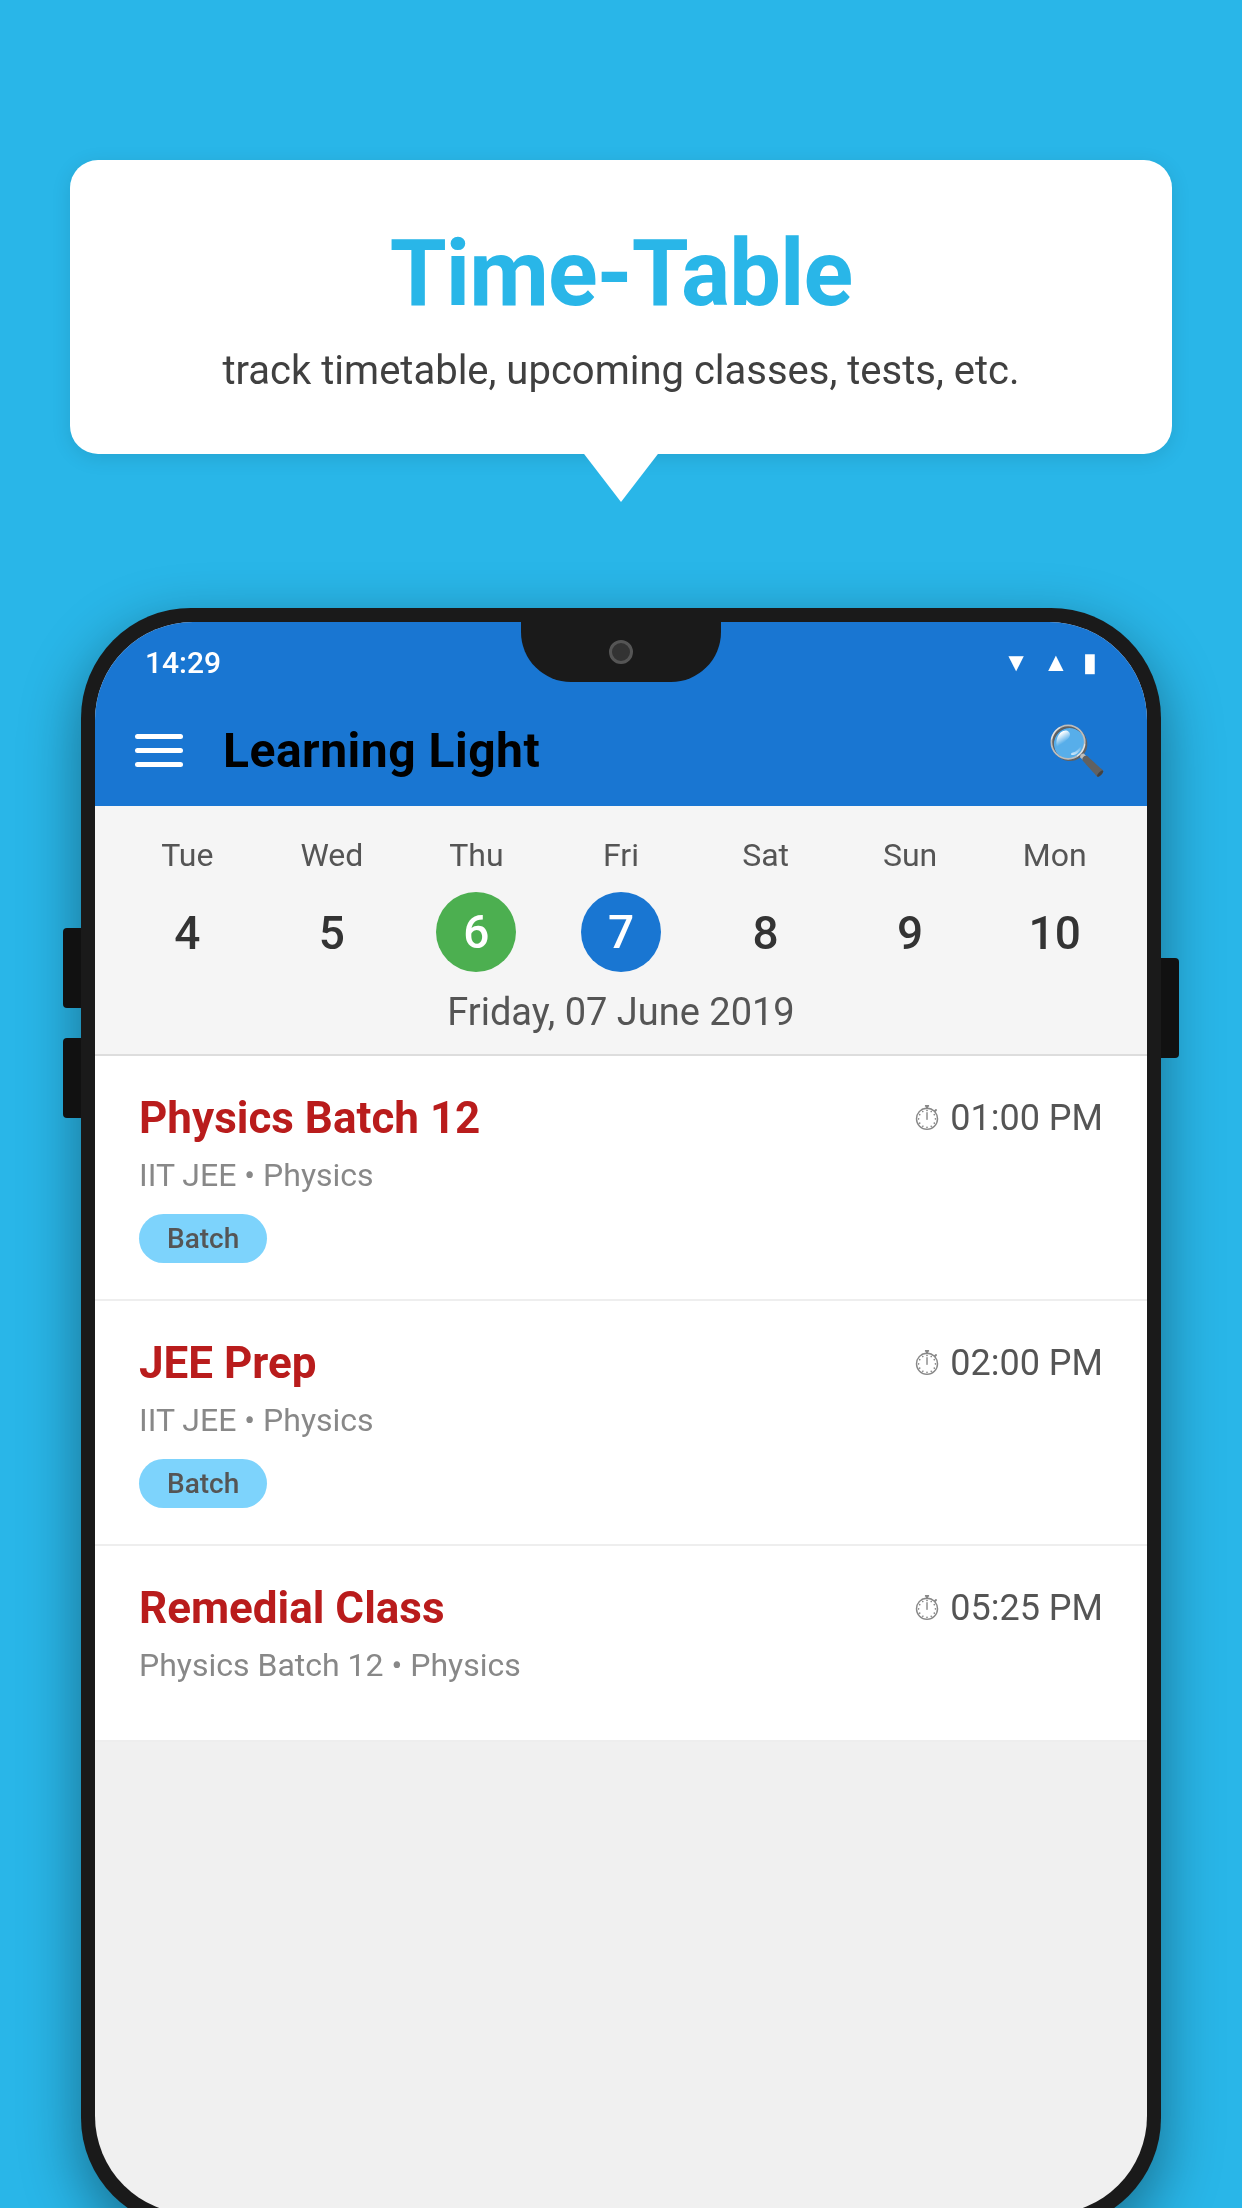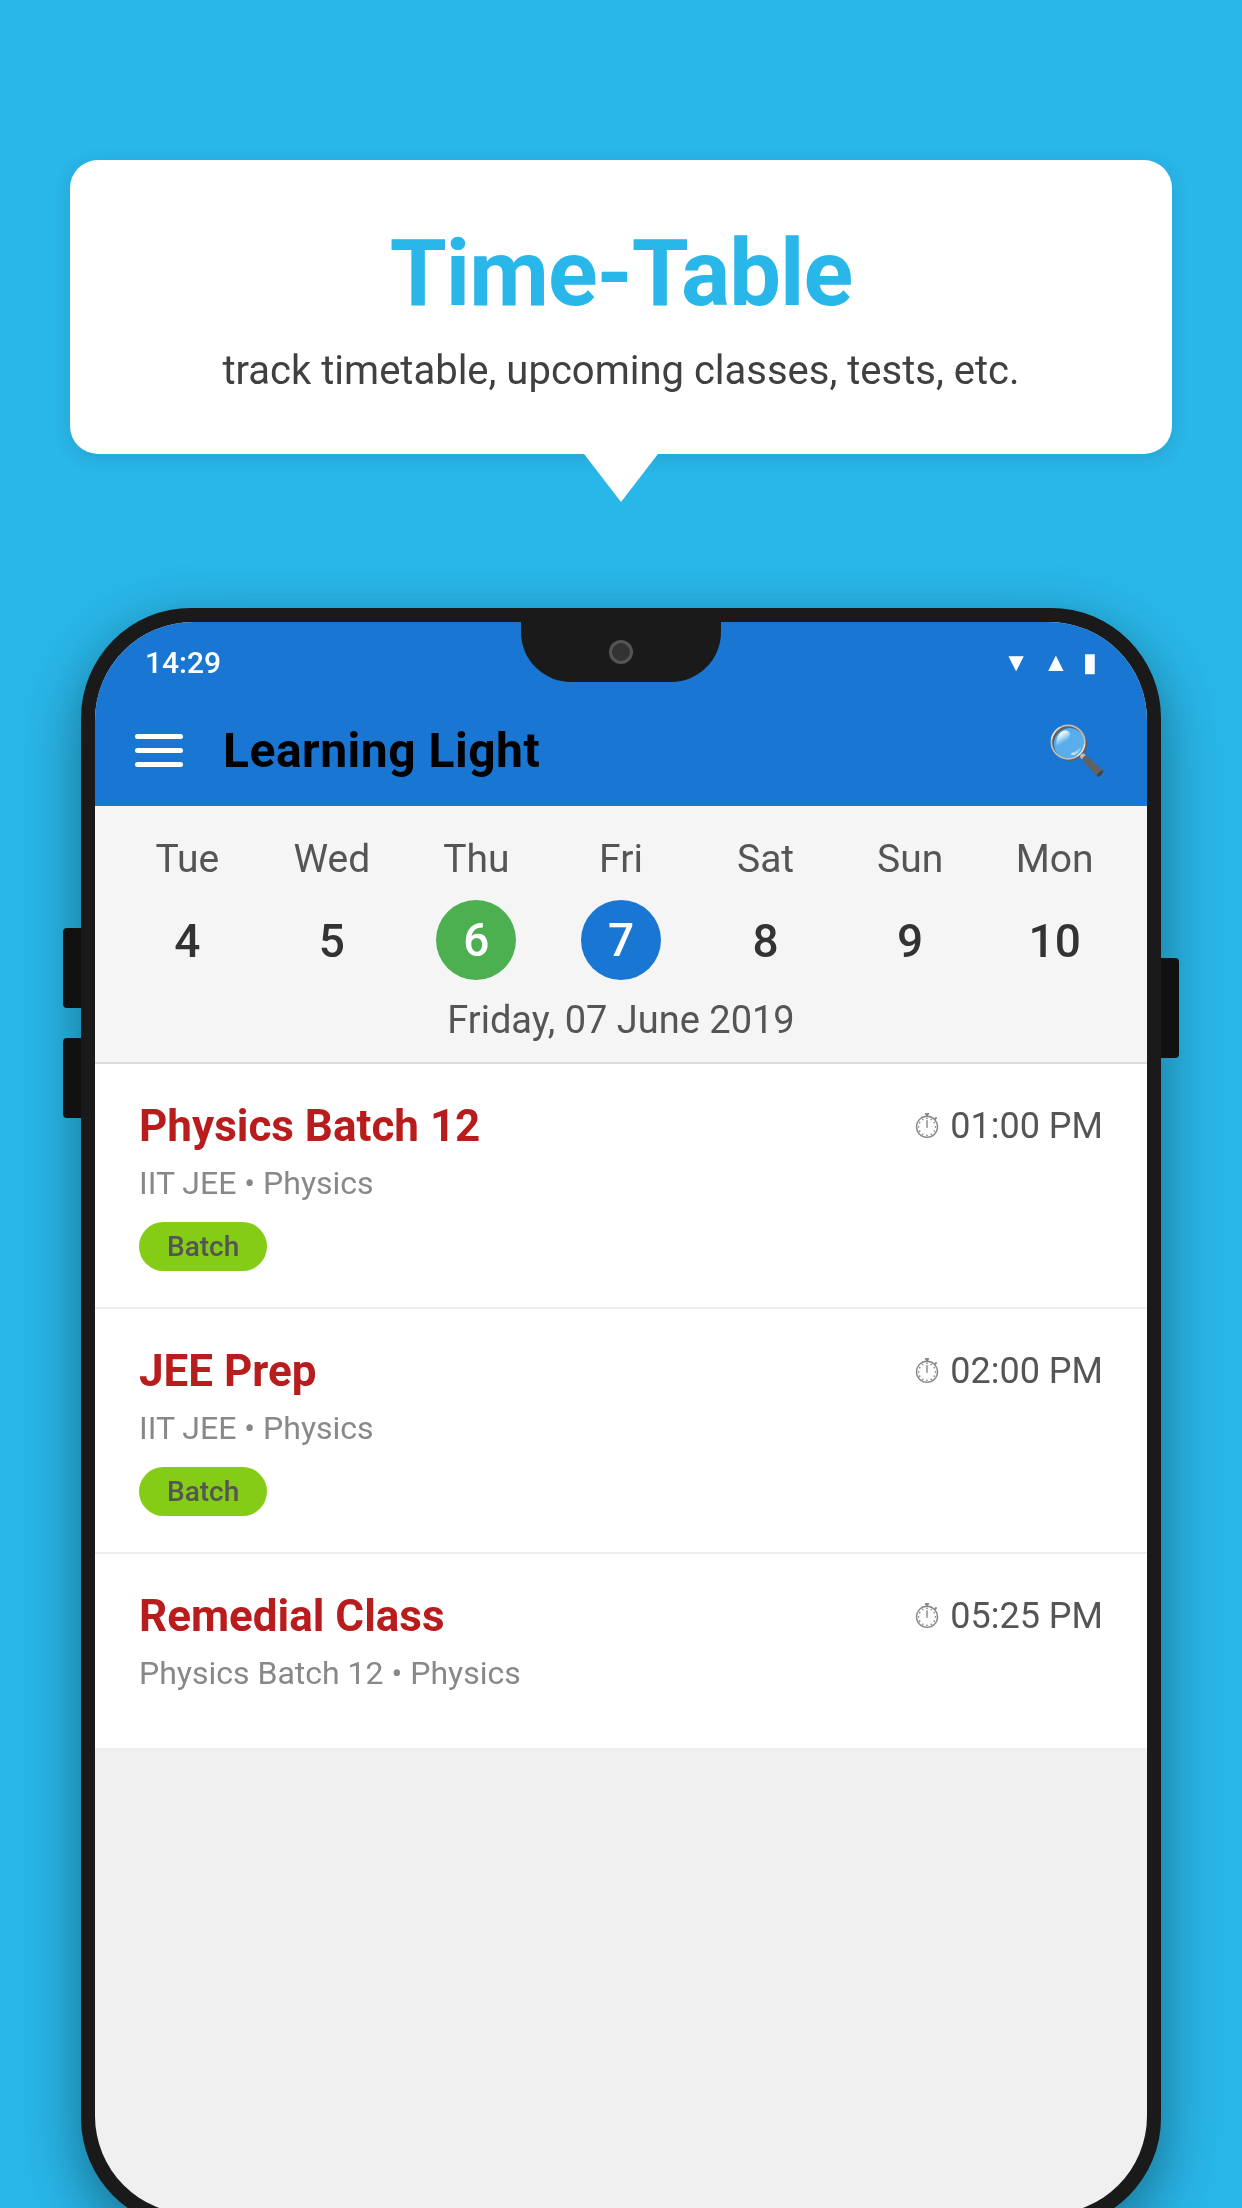--- a/index.html
+++ b/index.html
@@ -175,21 +175,21 @@
     }
 
     .day-headers {
       display: grid;
       grid-template-columns: repeat(7, 1fr);
       padding: 0 20px;
     }
 
     .day-header {
       text-align: center;
-      font-size: 39px;
+      font-size: 32px;
       color: #555;
       padding: 10px 0;
       font-weight: 400;
     }
 
     .day-numbers {
       display: grid;
       grid-template-columns: repeat(7, 1fr);
       padding: 0 20px;
       margin-top: 8px;
@@ -277,21 +277,21 @@
     }
 
     .schedule-meta {
       font-size: 32px;
       color: #888;
       margin-bottom: 20px;
     }
 
     .batch-badge {
       display: inline-block;
-      background: #84cc16;
+      background: #7dd3fc;
       color: #555;
       font-size: 28px;
       padding: 8px 28px;
       border-radius: 30px;
       font-weight: 500;
     }
 
     
     .vol-btn-left {
       position: absolute;

